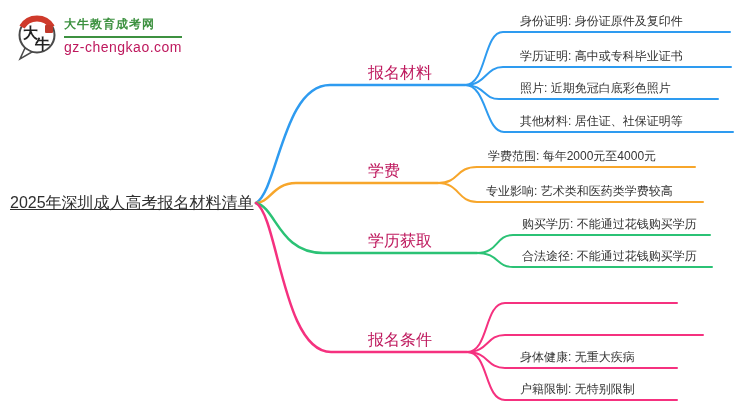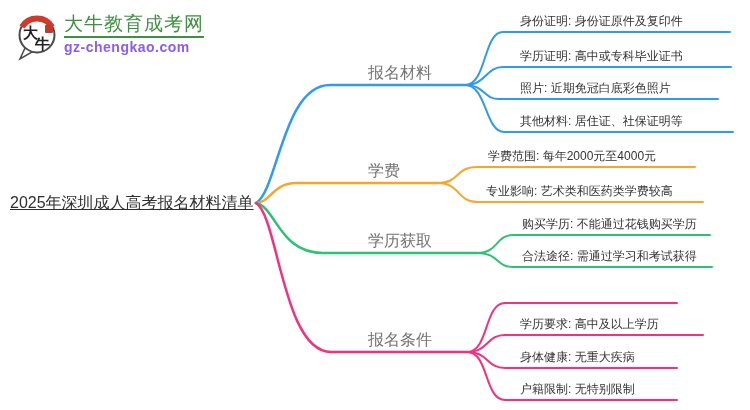--- a/index.html
+++ b/index.html
@@ -4,28 +4,28 @@
 <style>
   html,body{margin:0;padding:0;background:#fff;}
   .canvas{
     position:relative;width:750px;height:410px;background:#ffffff;overflow:hidden;
     font-family:"Liberation Sans","DejaVu Sans",sans-serif;
   }
   
   .logo{position:absolute;left:16px;top:13px;display:flex;align-items:flex-start;}
   .logo-icon{width:44px;height:48px;flex:0 0 auto;}
   .logo-text{margin-left:4px;}
-  .logo-title{font-size:19px;font-weight:normal;color:#3d9140;letter-spacing:1px;line-height:22px;}
+  .logo-title{font-size:12px;font-weight:bold;color:#3d9140;letter-spacing:1px;line-height:22px;}
   .logo-divider{height:0;border-top:2px solid #3d9140;margin:1px 0 1px 0;}
-  .logo-domain{font-size:14px;font-weight:bold;color:#8b5cf6;letter-spacing:.5px;line-height:16px;}
+  .logo-domain{font-size:14px;font-weight:normal;color:#be185d;letter-spacing:.5px;line-height:16px;}
   
   .links{position:absolute;left:0;top:0;}
   .node{position:absolute;color:#333;white-space:nowrap;line-height:19px;}
   .root-node{font-size:16px;left:10px;top:193px;width:240px;text-align:right;color:#2f2f2f;text-decoration:underline;}
-  .branch-label{font-size:16px;left:368px;color:#737373;}
+  .branch-label{font-size:16px;left:368px;color:#be185d;}
   .child-label{font-size:12px;}
 </style>
 </head>
 <body>
 
 <div class="canvas">
 
   <div class="logo">
     <svg class="logo-icon" viewBox="0 0 44 48">
       <circle cx="21" cy="22" r="17.5" fill="#ffffff" stroke="#4a4a4a" stroke-width="2"></circle>
@@ -82,19 +82,18 @@
 
   <div class="node child-label" style="left:520px;top:12px;">身份证明: 身份证原件及复印件</div>
   <div class="node child-label" style="left:520px;top:47px;">学历证明: 高中或专科毕业证书</div>
   <div class="node child-label" style="left:520px;top:79px;">照片: 近期免冠白底彩色照片</div>
   <div class="node child-label" style="left:520px;top:112px;">其他材料: 居住证、社保证明等</div>
 
   <div class="node child-label" style="left:488px;top:147px;">学费范围: 每年2000元至4000元</div>
   <div class="node child-label" style="left:522px;top:215px;">购买学历: 不能通过花钱购买学历</div>
 
   <div class="node child-label" style="left:486px;top:182px;">专业影响: 艺术类和医药类学费较高</div>
-  <div class="node child-label" style="left:522px;top:247px;">合法途径: 需通过学习和考试获得</div>
+  <div class="node child-label" style="left:522px;top:247px;">合法途径: 不能通过花钱购买学历</div>
 
-  <div class="node child-label" style="left:520px;top:315px;">学历要求: 高中及以上学历</div>
   <div class="node child-label" style="left:520px;top:348px;">身体健康: 无重大疾病</div>
   <div class="node child-label" style="left:520px;top:380px;">户籍限制: 无特别限制</div>
 
 </div>
 
 </body></html>

